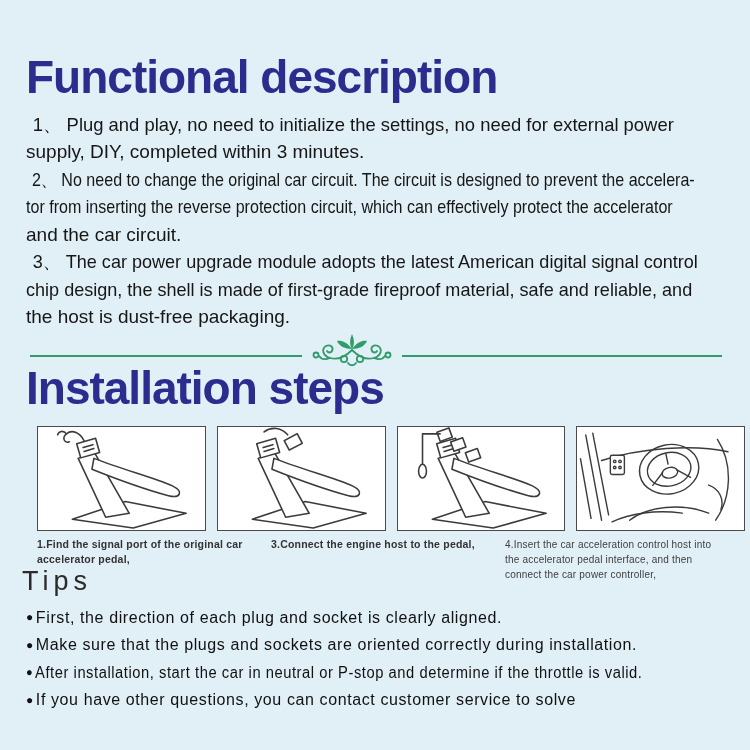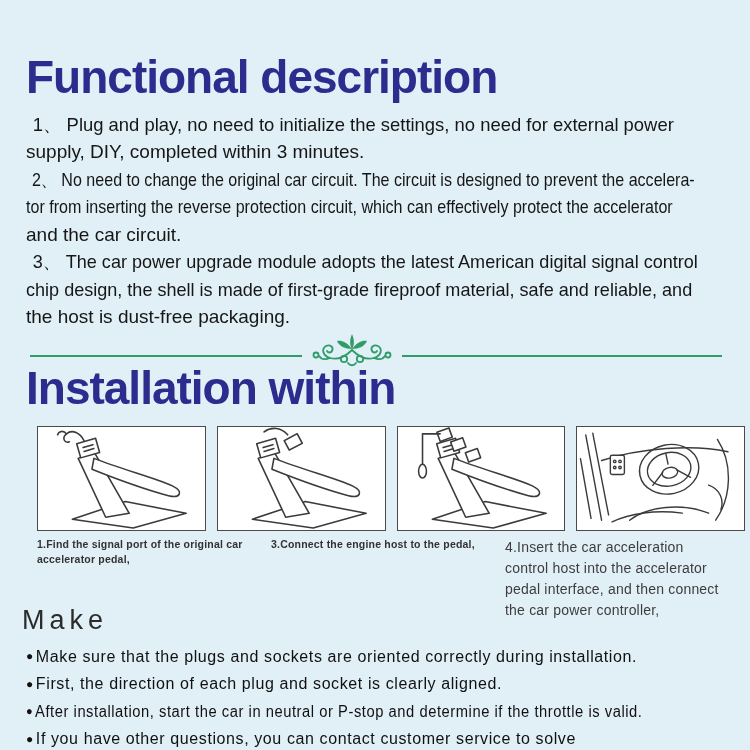--- a/index.html
+++ b/index.html
@@ -29,21 +29,21 @@
   .panel{
     flex:1;height:105px;background:#ffffff;border:1.5px solid #4a4a4a;
     box-sizing:border-box;overflow:hidden;
   }
   .panel svg{width:100%;height:100%;display:block;}
   .caps{display:flex;gap:11px;padding:0 22px 0 37px;margin-top:6px;align-items:flex-start;}
   .cap{
     flex:1;font-size:10.5px;font-weight:700;color:#333;line-height:1.45;
     letter-spacing:0.2px;
   }
-  .cap.thin{font-weight:400;font-size:14px;color:#3d3d3d;line-height:1.5;}
+  .cap.thin{font-weight:400;font-size:10px;color:#3d3d3d;line-height:1.5;}
   .tips-title{
     margin:-16px 0 0 22px;font-size:27px;font-weight:400;color:#2b2b2b;
     letter-spacing:5px;
   }
   .tips-list{padding:0 26px;margin-top:7px;}
   .tip{
     display:block;white-space:nowrap;font-size:16px;line-height:27px;
     letter-spacing:0.6px;color:#111;transform-origin:0 50%;
   }
   .tip .dot{font-size:12px;vertical-align:1.5px;margin-right:2px;}
@@ -152,21 +152,21 @@
 
   <svg class="divider" width="750" height="34" viewBox="0 0 750 34">
     <line class="gline" x1="30" y1="23" x2="302" y2="23"></line>
     <line class="gline" x1="402" y1="23" x2="722" y2="23"></line>
     <g transform="translate(297,0)">
         <use href="#flourish"></use>
       </g>
   </svg>
 
   <div class="content">
-    <h1 class="big-title" id="inst-title">Installation within</h1>
+    <h1 class="big-title" id="inst-title">Installation steps</h1>
   </div>
 
   <div class="steps">
     <div class="panel">
       <svg viewBox="0 0 160 105" preserveAspectRatio="xMidYMid meet">
         <g transform="translate(8,2)">
             <use href="#art-step1"></use>
           </g>
       </svg>
     </div>
@@ -190,22 +190,22 @@
       </svg>
     </div>
   </div>
 
   <div class="caps">
     <div class="cap">1.Find the signal port of the original car accelerator pedal,</div>
     <div class="cap">3.Connect the engine host to the pedal,</div>
     <div class="cap thin">4.Insert the car acceleration control host into the accelerator pedal interface, and then connect the car power controller,</div>
   </div>
 
-  <div class="tips-title">Make</div>
+  <div class="tips-title">Tips</div>
 
   <div class="tips-list">
+    <span class="tip"><span class="dot">●</span><span>First, the direction of each plug and socket is clearly aligned.</span></span>
     <span class="tip"><span class="dot">●</span><span>Make sure that the plugs and sockets are oriented correctly during installation.</span></span>
-    <span class="tip"><span class="dot">●</span><span>First, the direction of each plug and socket is clearly aligned.</span></span>
     <span class="tip sx92"><span class="dot">●</span><span>After installation, start the car in neutral or P-stop and determine if the throttle is valid.</span></span>
     <span class="tip"><span class="dot">●</span><span>If you have other questions, you can contact customer service to solve</span></span>
   </div>
 
 </div>
 
 </body></html>

